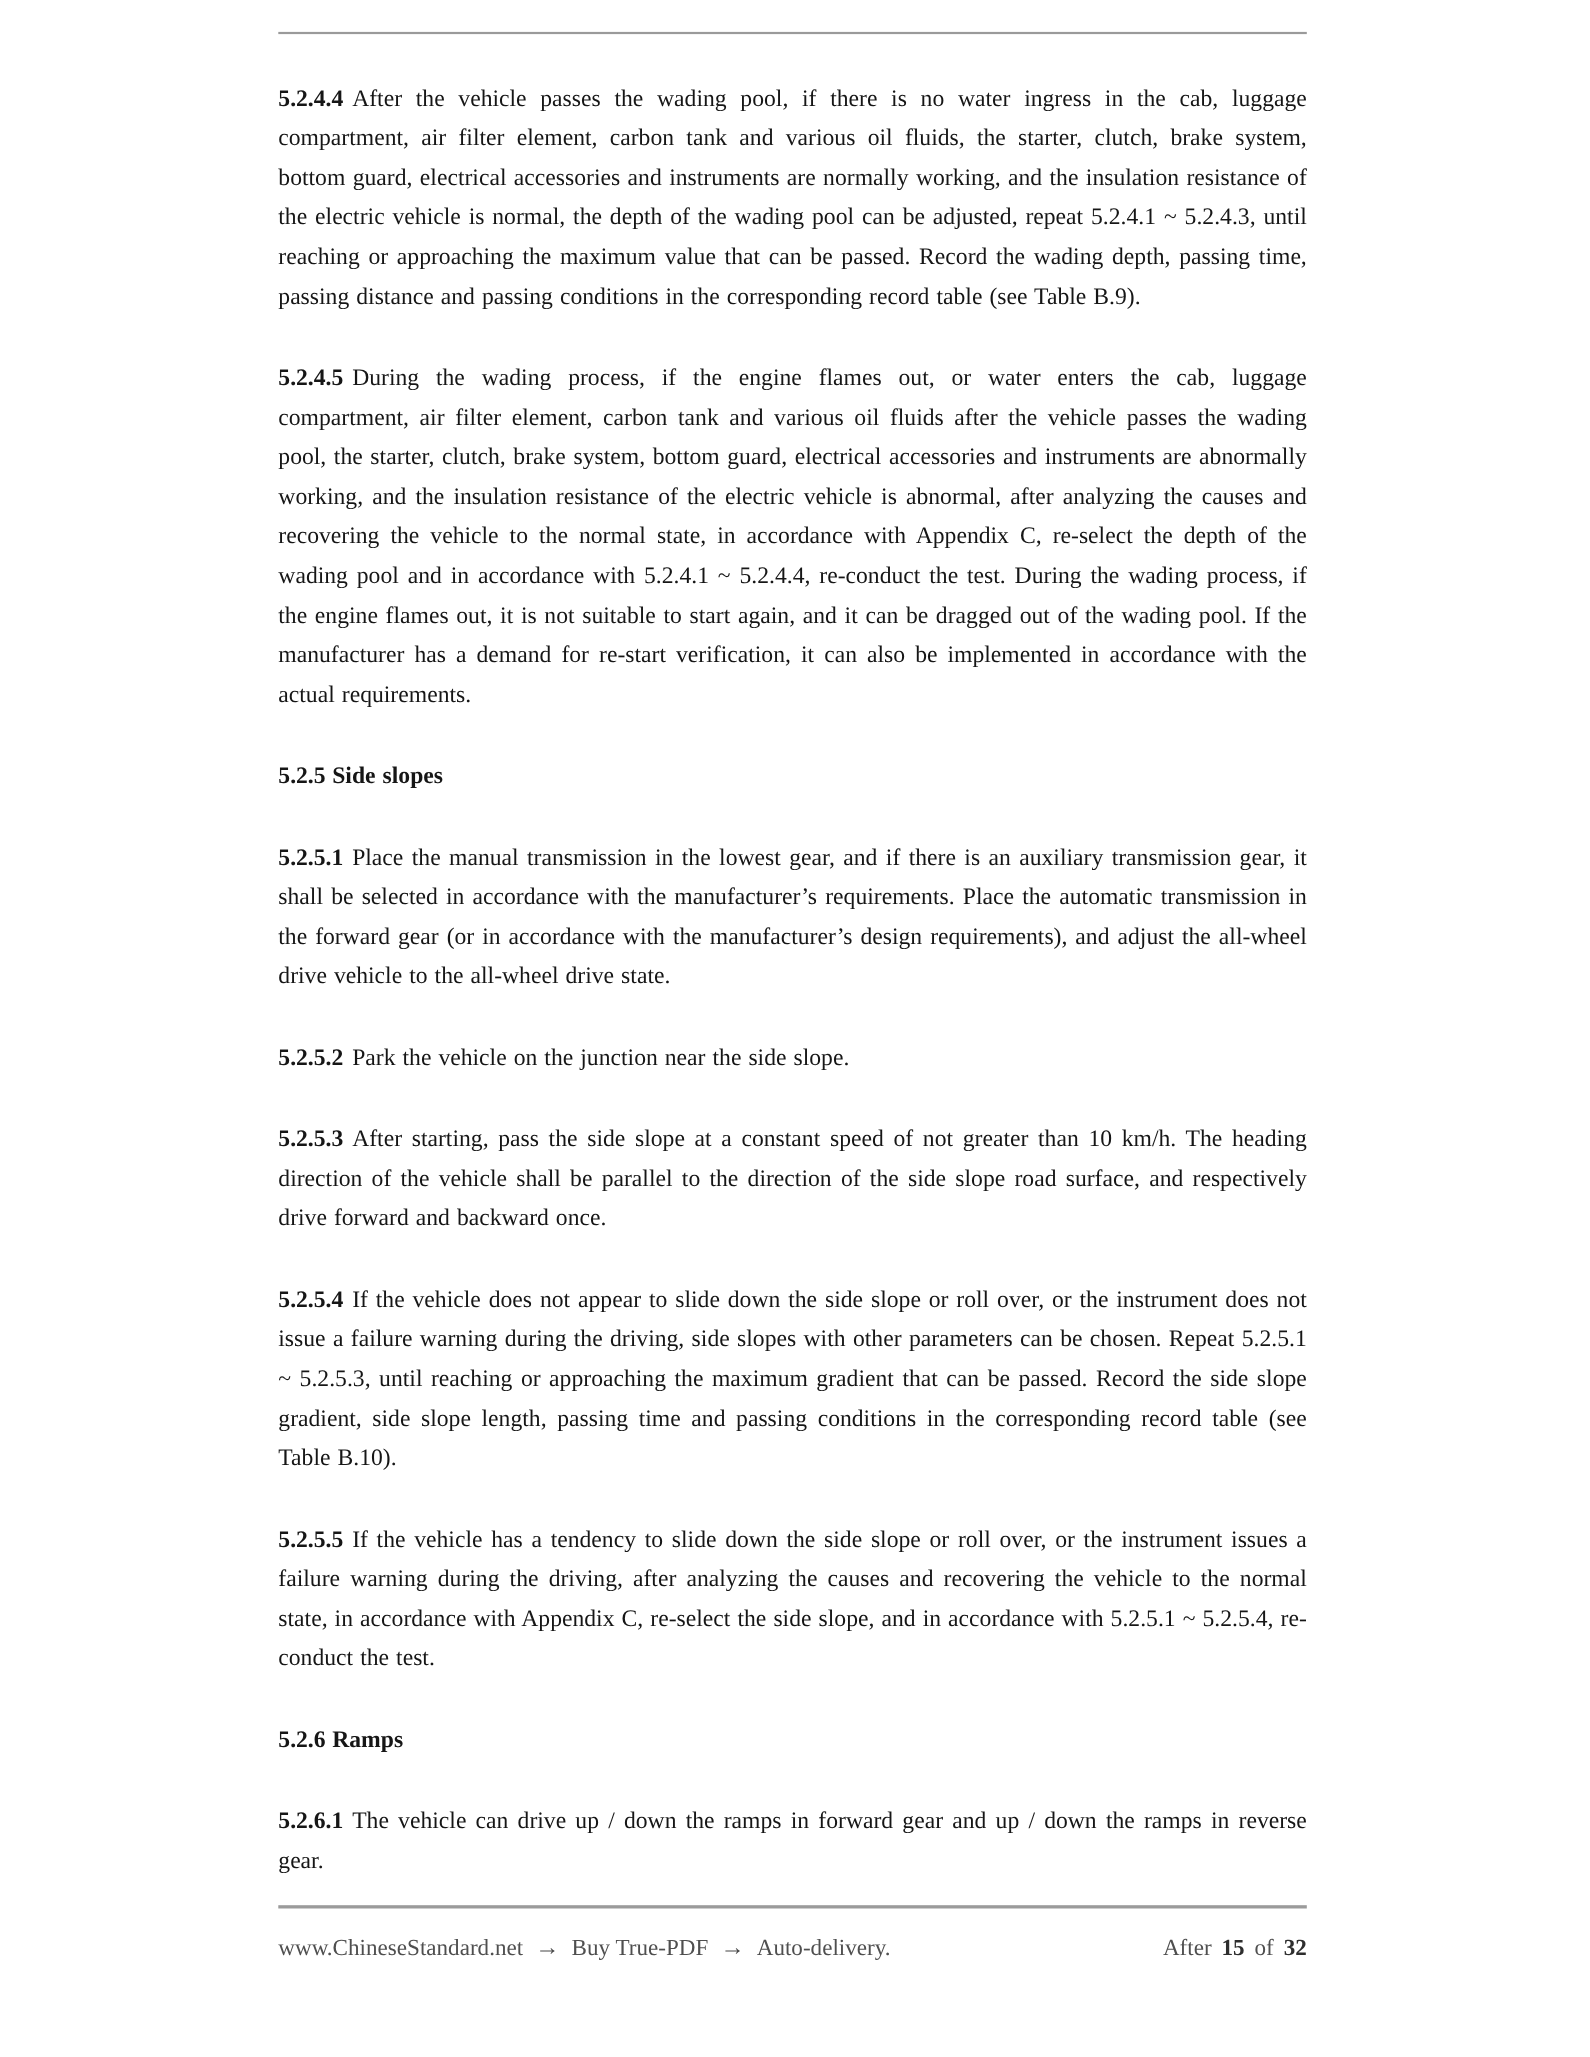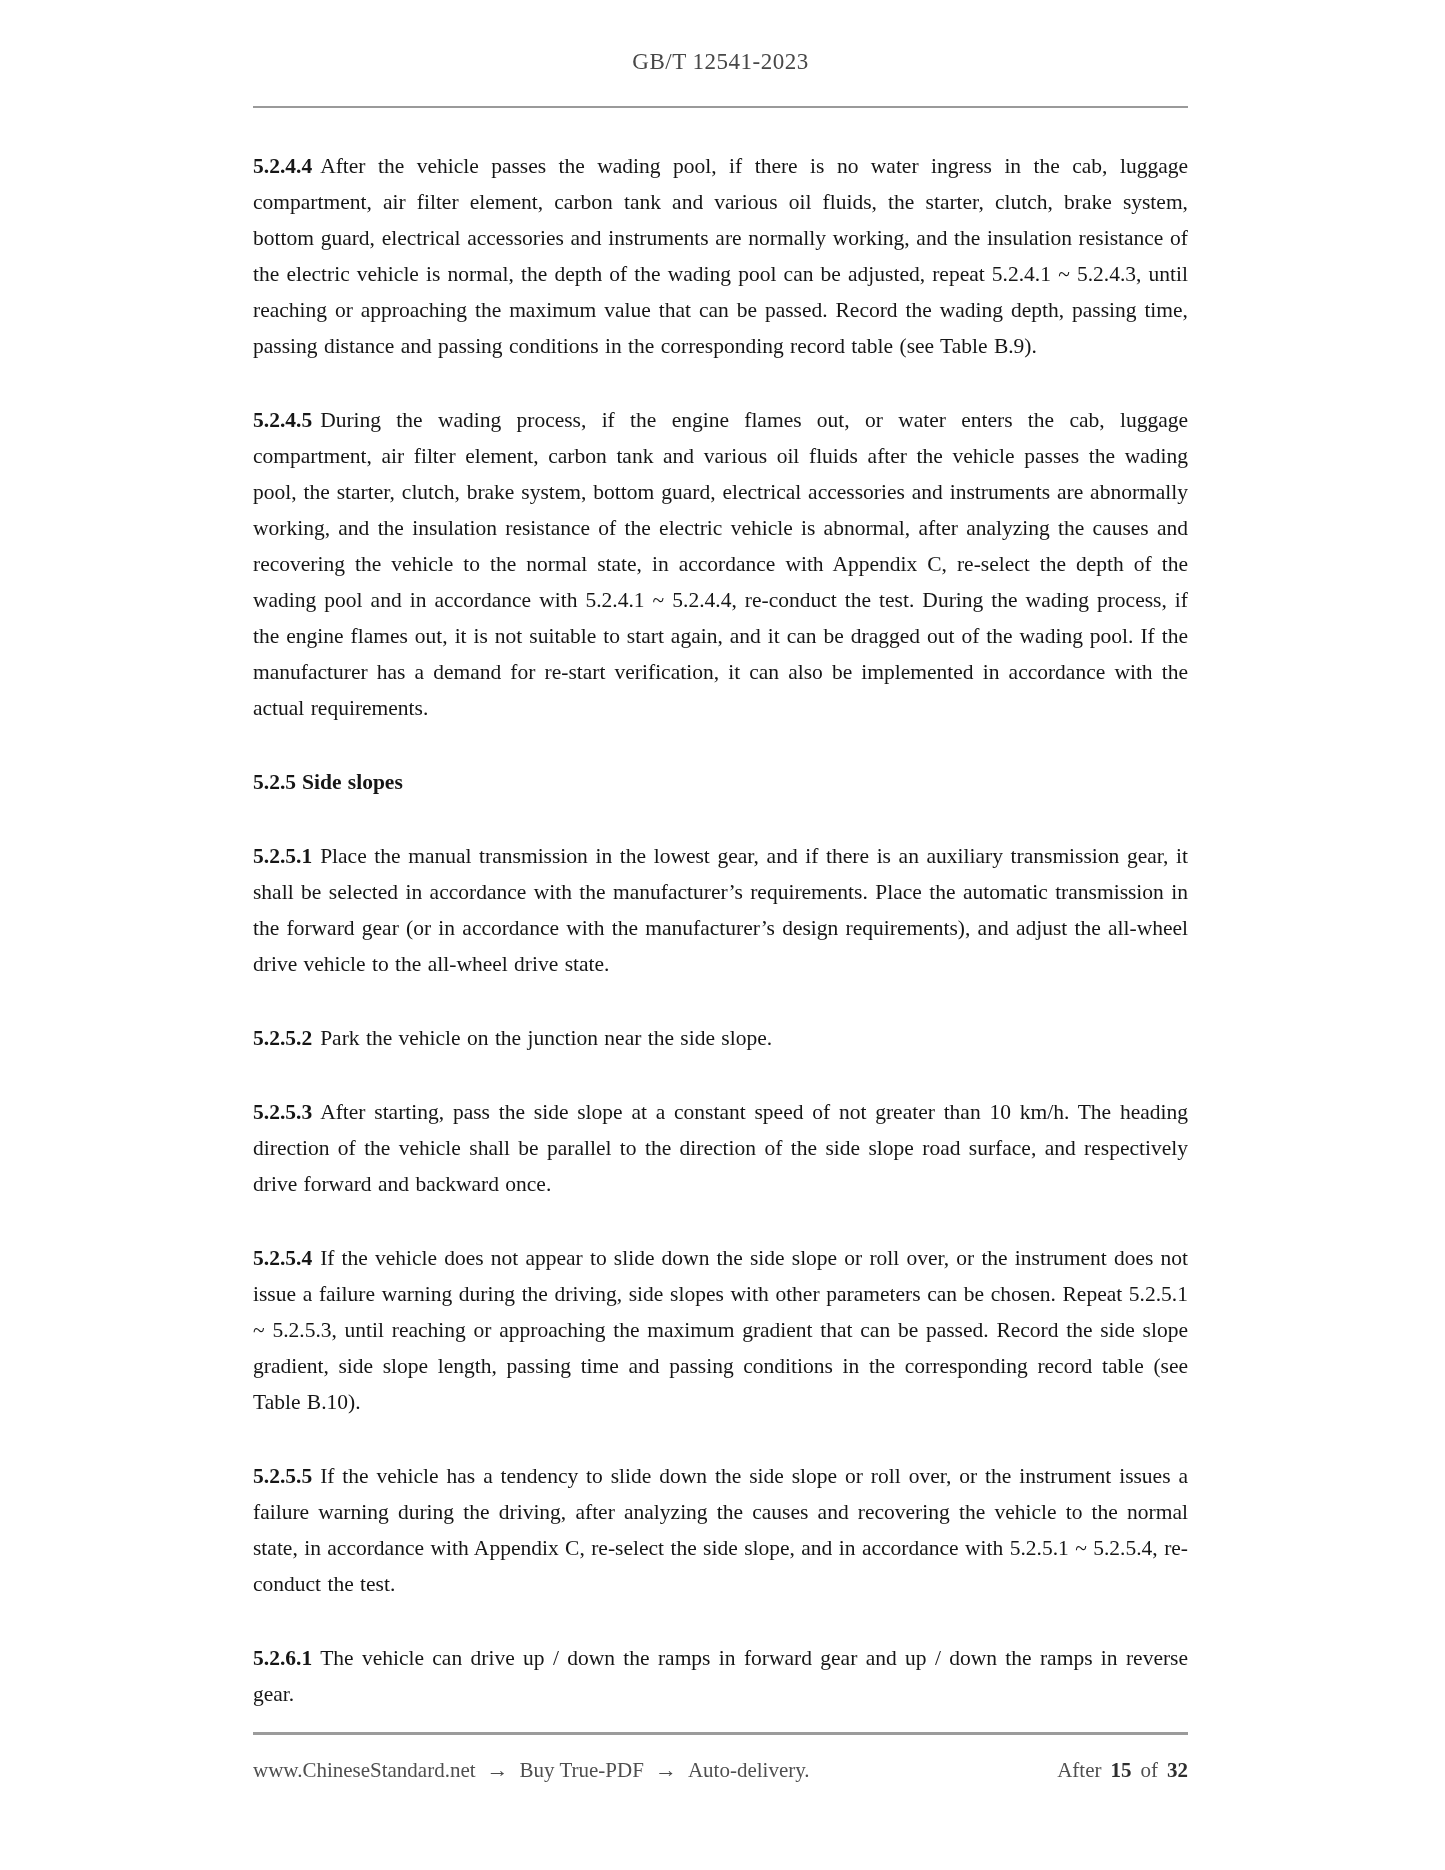--- a/index.html
+++ b/index.html
@@ -79,41 +79,39 @@
     gap: 9px;
   }
   .pg-num { font-weight: bold; color: #2e2e2e; }
 </style>
 </head>
 <body>
 
 <div class="page">
   <div class="content">
 
-    <div class="page-header">
-      <span>GB/T 12541-2023</span>
-    </div>
     <div class="header-rule"></div>
 
     <p class="para first"><span class="num">5.2.4.4</span><span>After the vehicle passes the wading pool, if there is no water ingress in the cab, luggage compartment, air filter element, carbon tank and various oil fluids, the starter, clutch, brake system, bottom guard, electrical accessories and instruments are normally working, and the insulation resistance of the electric vehicle is normal, the depth of the wading pool can be adjusted, repeat 5.2.4.1 ~ 5.2.4.3, until reaching or approaching the maximum value that can be passed. Record the wading depth, passing time, passing distance and passing conditions in the corresponding record table (see Table B.9).</span></p>
 
     <p class="para"><span class="num">5.2.4.5</span><span>During the wading process, if the engine flames out, or water enters the cab, luggage compartment, air filter element, carbon tank and various oil fluids after the vehicle passes the wading pool, the starter, clutch, brake system, bottom guard, electrical accessories and instruments are abnormally working, and the insulation resistance of the electric vehicle is abnormal, after analyzing the causes and recovering the vehicle to the normal state, in accordance with Appendix C, re-select the depth of the wading pool and in accordance with 5.2.4.1 ~ 5.2.4.4, re-conduct the test. During the wading process, if the engine flames out, it is not suitable to start again, and it can be dragged out of the wading pool. If the manufacturer has a demand for re-start verification, it can also be implemented in accordance with the actual requirements.</span></p>
 
     <p class="heading"><span class="num">5.2.5</span><span>Side slopes</span></p>
 
     <p class="para"><span class="num">5.2.5.1</span><span>Place the manual transmission in the lowest gear, and if there is an auxiliary transmission gear, it shall be selected in accordance with the manufacturer’s requirements. Place the automatic transmission in the forward gear (or in accordance with the manufacturer’s design requirements), and adjust the all-wheel drive vehicle to the all-wheel drive state.</span></p>
 
     <p class="para"><span class="num">5.2.5.2</span><span>Park the vehicle on the junction near the side slope.</span></p>
 
     <p class="para"><span class="num">5.2.5.3</span><span>After starting, pass the side slope at a constant speed of not greater than 10 km/h. The heading direction of the vehicle shall be parallel to the direction of the side slope road surface, and respectively drive forward and backward once.</span></p>
 
     <p class="para"><span class="num">5.2.5.4</span><span>If the vehicle does not appear to slide down the side slope or roll over, or the instrument does not issue a failure warning during the driving, side slopes with other parameters can be chosen. Repeat 5.2.5.1 ~ 5.2.5.3, until reaching or approaching the maximum gradient that can be passed. Record the side slope gradient, side slope length, passing time and passing conditions in the corresponding record table (see Table B.10).</span></p>
 
     <p class="para"><span class="num">5.2.5.5</span><span>If the vehicle has a tendency to slide down the side slope or roll over, or the instrument issues a failure warning during the driving, after analyzing the causes and recovering the vehicle to the normal state, in accordance with Appendix C, re-select the side slope, and in accordance with 5.2.5.1 ~ 5.2.5.4, re-conduct the test.</span></p>
 
+    <p class="heading"><span class="num">5.2.6</span><span>Ramps</span></p>
 
     <p class="para"><span class="num">5.2.6.1</span><span>The vehicle can drive up / down the ramps in forward gear and up / down the ramps in reverse gear.</span></p>
 
   </div>
 
   <div class="footer">
     <div class="footer-rule"></div>
     <div class="footer-row">
       <div class="footer-left">
         <a class="footer-link">www.ChineseStandard.net</a>

